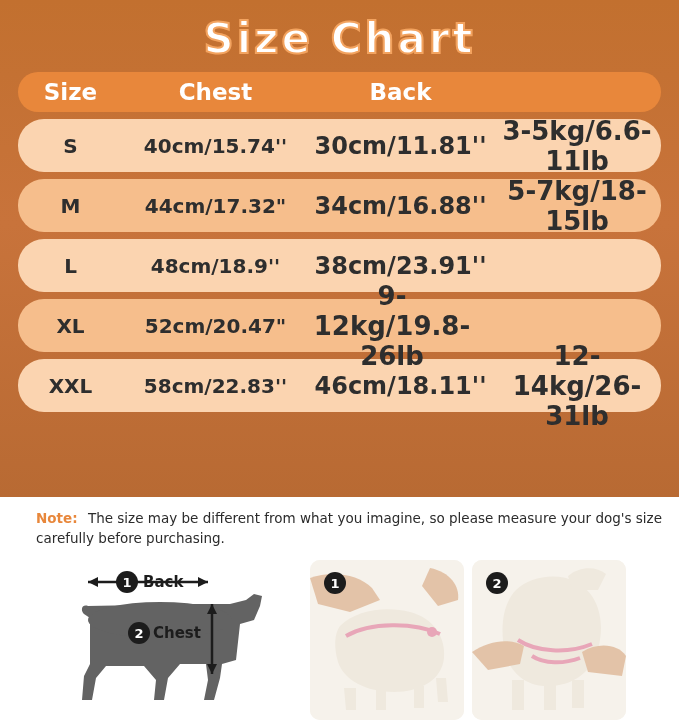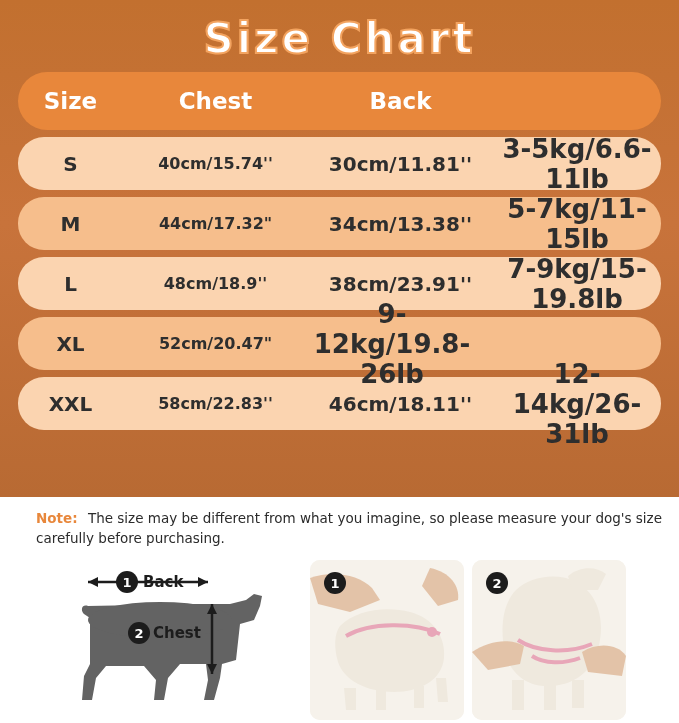--- a/index.html
+++ b/index.html
@@ -25,28 +25,28 @@
   }
   .rows{
     position:absolute;left:18px;top:72px;width:643px;
   }
   .row{
     height:53px;border-radius:26px;display:flex;align-items:center;
     margin-bottom:7px;
   }
   .row.header{
     background:#E8873B;
-    height:58px;border-radius:29px;
+    height:40px;border-radius:29px;
     color:#ffffff;
   }
   .row.light{background:#FBD4B0;color:#2e2e2e;}
   .row.mid{background:#F6BE8C;color:#2e2e2e;}
   .c-size{width:105px;text-align:center;font-size:20px;font-weight:bold;}
-  .c-chest{width:185px;text-align:center;font-size:16px;font-weight:bold;}
-  .c-back{width:185px;text-align:center;font-size:20px;font-weight:bold;}
+  .c-chest{width:185px;text-align:center;font-size:20px;font-weight:bold;}
+  .c-back{width:185px;text-align:center;font-size:24px;font-weight:bold;}
   .c-weight{width:168px;text-align:center;font-size:26px;font-weight:bold;}
   .row.header .c-size{font-size:23px;}
   .row.header .c-chest{font-size:23px;}
   .row.header .c-back{font-size:23px;}
   .row.header .c-weight{font-size:20px;line-height:22px;}
   .note{
     position:absolute;left:14px;top:508px;width:650px;
     font-size:13.5px;color:#2b2b2b;line-height:20px;margin-left:22px;
   }
   .note .lbl{color:#E8873B;font-weight:bold;margin-right:6px;}
@@ -91,29 +91,28 @@
     <div class="row light">
       <div class="c-size">S</div>
       <div class="c-chest">40cm/15.74''</div>
       <div class="c-back">30cm/11.81''</div>
       <div class="c-weight">3-5kg/6.6-11lb</div>
     </div>
 
     <div class="row mid">
       <div class="c-size">M</div>
       <div class="c-chest">44cm/17.32"</div>
-      <div class="c-back">34cm/13.38''</div>
-      <div class="c-weight">5-7kg/11-15lb</div>
+      <div class="c-back">34cm/16.88''</div>
+      <div class="c-weight">5-7kg/18-15lb</div>
     </div>
 
     <div class="row light">
       <div class="c-size">L</div>
       <div class="c-chest">48cm/18.9''</div>
       <div class="c-back">38cm/23.91''</div>
-      <div class="c-weight">7-9kg/15-19.8lb</div>
     </div>
 
     <div class="row mid">
       <div class="c-size">XL</div>
       <div class="c-chest">52cm/20.47"</div>
       <div class="c-weight">9-12kg/19.8-26lb</div>
     </div>
 
     <div class="row light">
       <div class="c-size">XXL</div>

